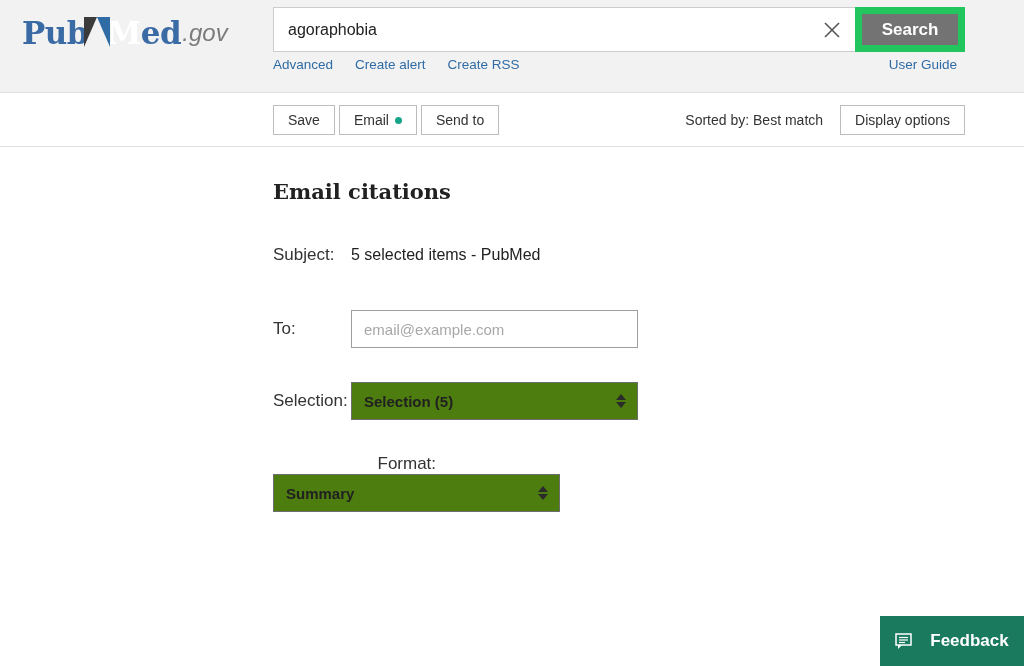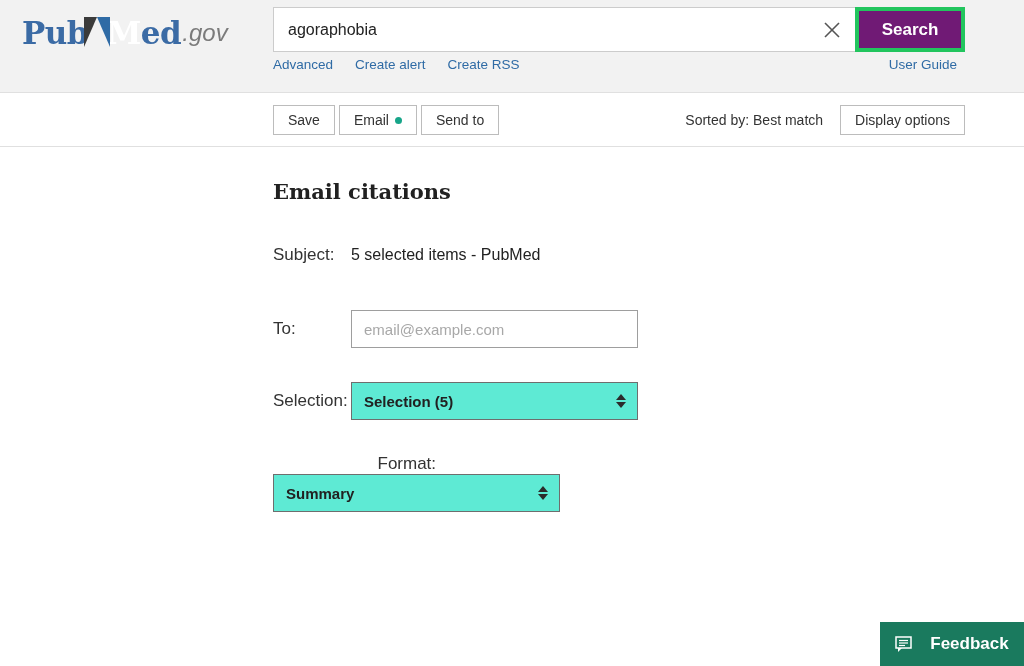--- a/index.html
+++ b/index.html
@@ -96,22 +96,22 @@
     width: 46px; height: 100%;
     border: none;
     background: transparent;
     cursor: pointer;
     display: flex; align-items: center; justify-content: center;
     padding: 0;
   }
   .clear-btn svg { display: block; }
   .search-btn {
     width: 110px;
-    background: #701a75;
-    border: 4px solid #22c55e;
+    background: #737373;
+    border: 7px solid #22c55e;
     color: #ffffff;
     font-family: "Liberation Sans", sans-serif;
     font-size: 17px;
     font-weight: bold;
     cursor: pointer;
   }
 
   .hdr-links {
     position: absolute;
     left: 273px; top: 57px;
@@ -215,21 +215,21 @@
 
   .row-selection { top: 235px; }
   .row-format { top: 307px; flex-direction: column; }
   .select-wrap {
     position: relative;
     width: 287px; height: 38px;
   }
   .select-box {
     width: 100%; height: 100%;
     border: 1px solid #6e6e6e;
-    background: #5eead4;
+    background: #4d7c0f;
     display: flex;
     align-items: center;
     padding: 0 12px;
     font-size: 15px;
     font-weight: bold;
     color: #212121;
     cursor: pointer;
   }
   .sel-arrows {
     position: absolute;
@@ -250,21 +250,21 @@
     width: 0; height: 0;
     border-left: 5px solid transparent;
     border-right: 5px solid transparent;
     border-top: 6px solid #2b2b2b;
   }
 
   
   .feedback {
     position: absolute;
     right: 0; bottom: 0;
-    width: 144px; height: 44px;
+    width: 144px; height: 50px;
     background: #1a7a5e;
     color: #ffffff;
     display: flex;
     align-items: center;
     justify-content: center;
     gap: 17px;
     font-size: 17px;
     font-weight: bold;
     cursor: pointer;
   }

